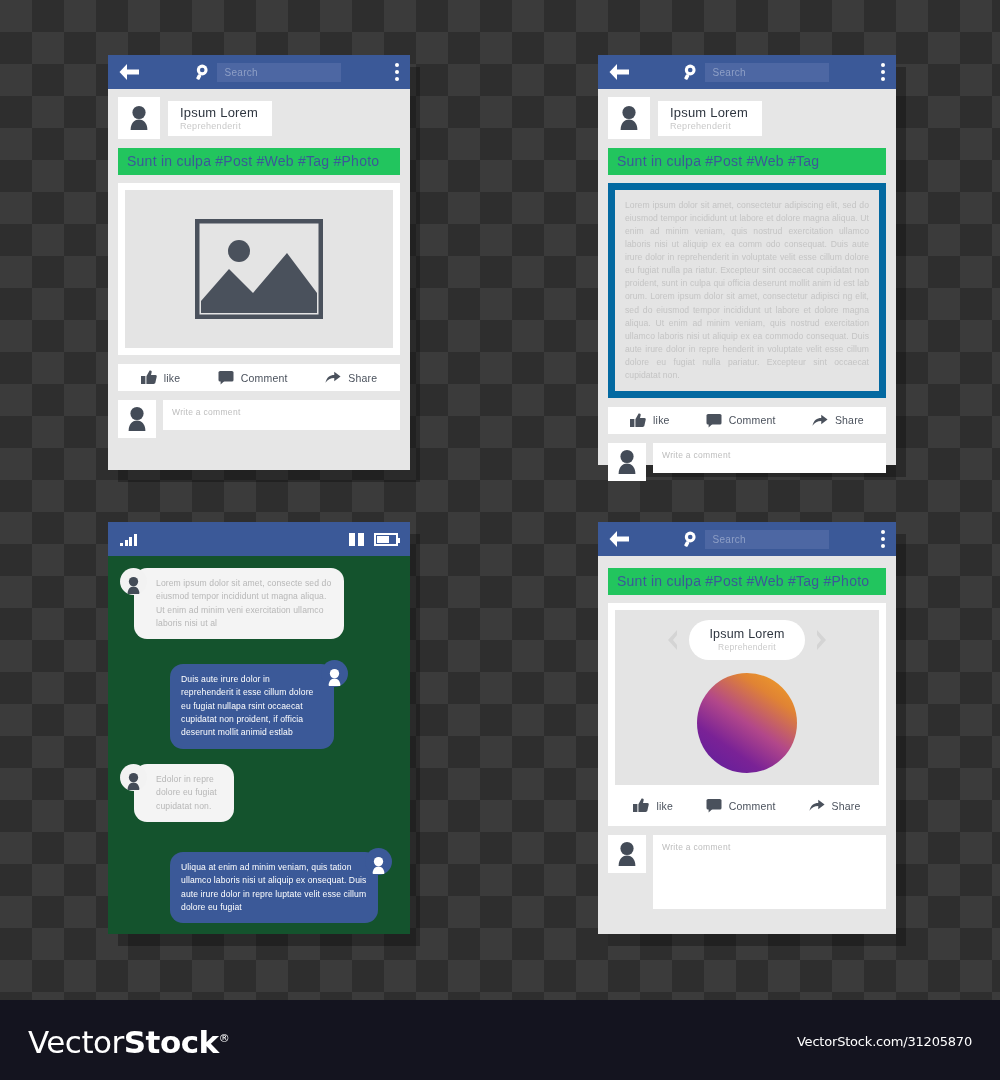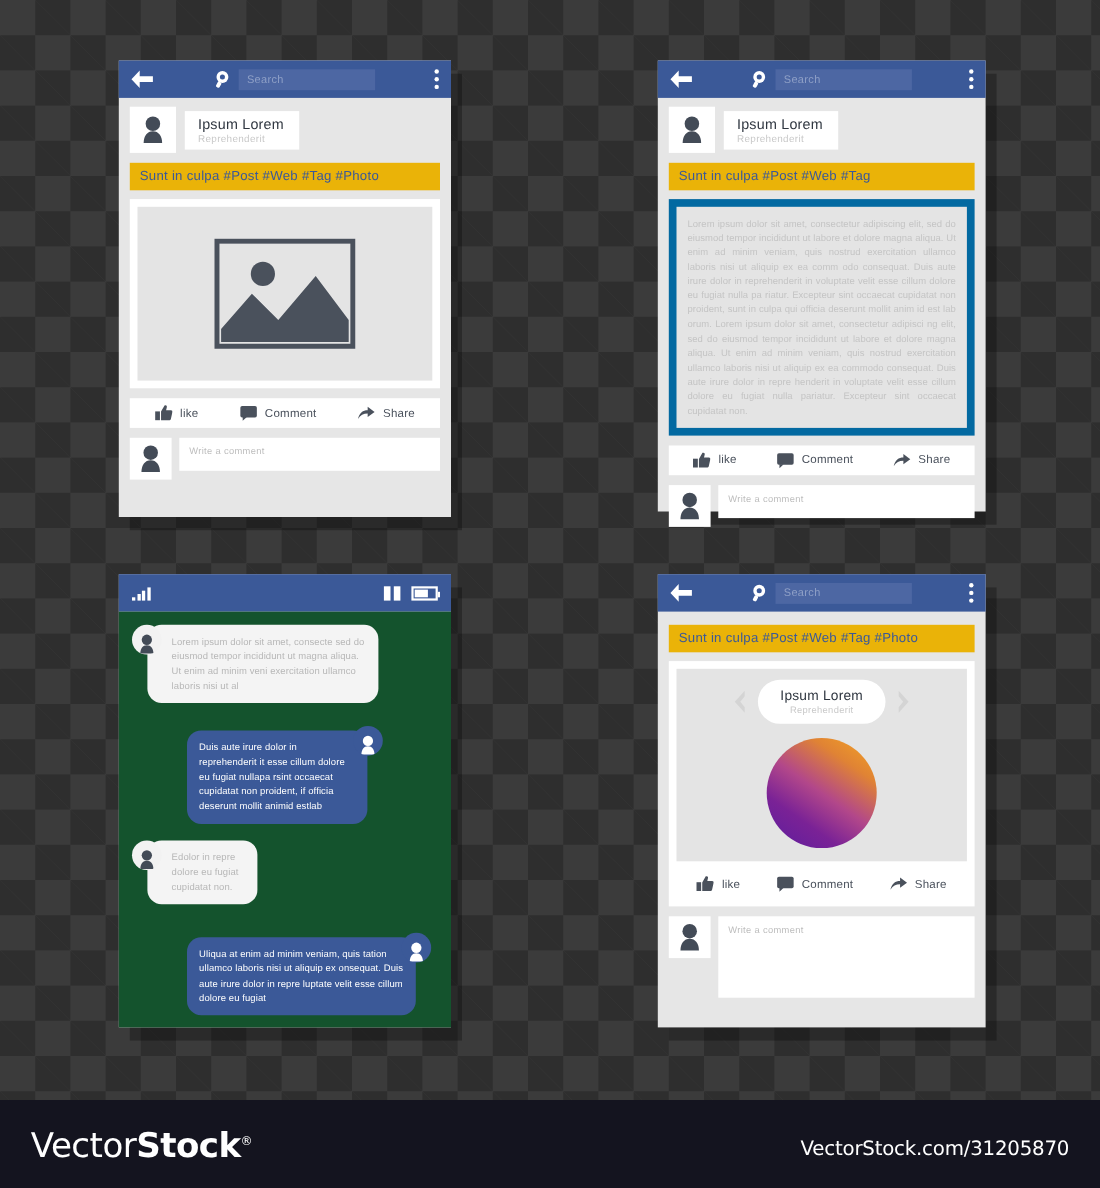--- a/index.html
+++ b/index.html
@@ -102,22 +102,22 @@
     display: flex; align-items: center; justify-content: center; flex: none;
   }
   .avatar-box.sm { width: 38px; height: 38px; }
   .person { width: 24px; height: 26px; }
   .name-plate { background: #fff; padding: 4px 14px 5px 12px; }
   .name-plate .nm { font-size: 13px; color: #2f3640; letter-spacing: .2px; }
   .name-plate .sub { font-size: 9px; color: #c9c9c9; letter-spacing: .3px; margin-top: 1px; }
 
   
   .tags {
-    background: #eab308; margin: 9px 10px 0 10px; padding: 5px 9px 6px 9px;
-    font-size: 12px; color: #3b5998; letter-spacing: .25px;
+    background: #22c55e; margin: 9px 10px 0 10px; padding: 5px 9px 6px 9px;
+    font-size: 14px; color: #3b5998; letter-spacing: .25px;
   }
 
   
   .media-panel {
     background: #fff; margin: 8px 10px 0 10px; padding: 7px;
   }
   .media-inner {
     background: #e4e4e4; height: 158px;
     display: flex; align-items: center; justify-content: center;
   }
@@ -201,21 +201,21 @@
   }
   #wm-logo {
     position: absolute; left: 28px; top: 24px;
     font-size: 31px; color: #fff; letter-spacing: -.5px;
     font-family: "DejaVu Sans", sans-serif;
   }
   #wm-logo b { font-weight: bold; }
   #wm-logo sup { font-size: 11px; vertical-align: super; }
   #wm-url {
     position: absolute; right: 28px; top: 34px;
-    font-size: 18px; color: #fff; letter-spacing: -.2px;
+    font-size: 13px; color: #fff; letter-spacing: -.2px;
     font-family: "DejaVu Sans", sans-serif;
   }
 </style>
 </head>
 <body>
 
 <div id="canvas">
 
   <div class="phone" id="phone-feed-photo">
 

